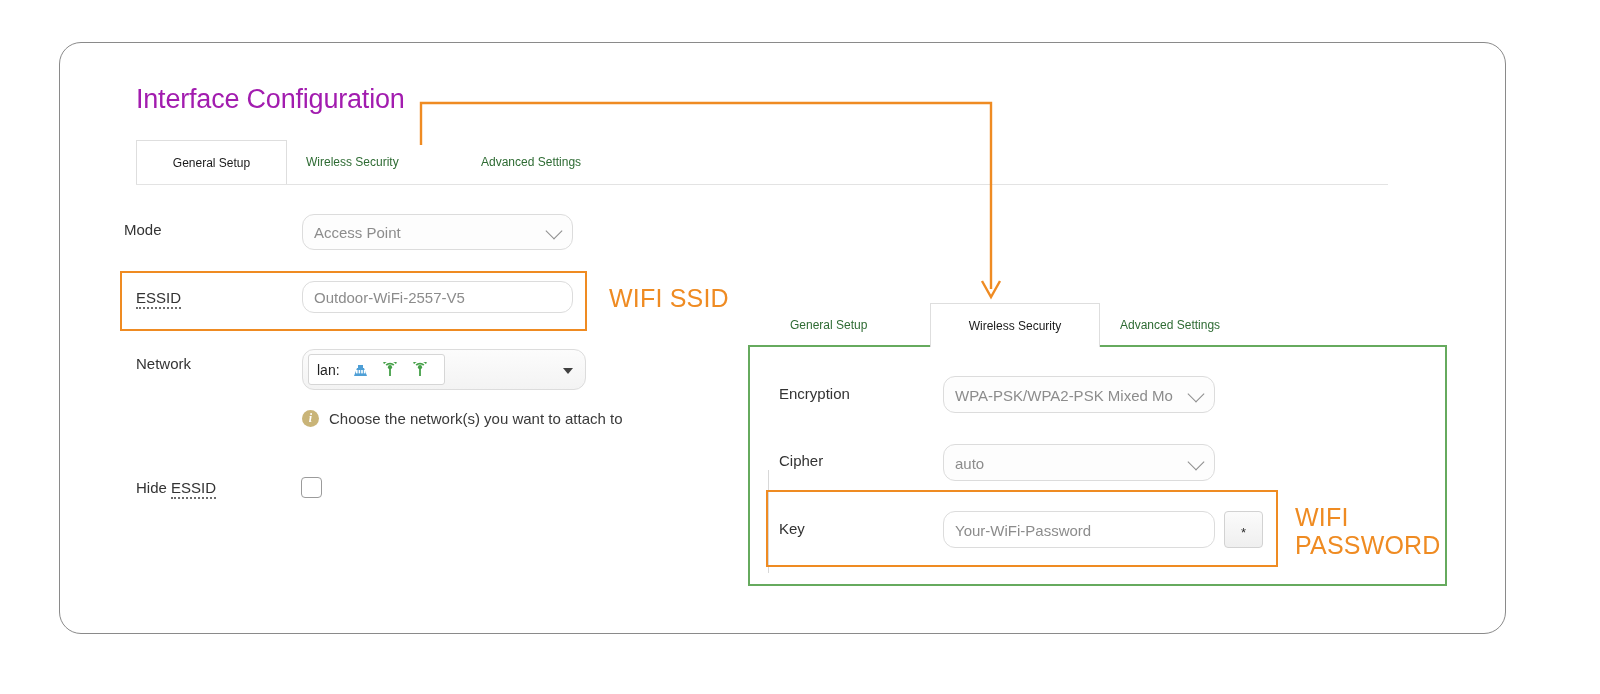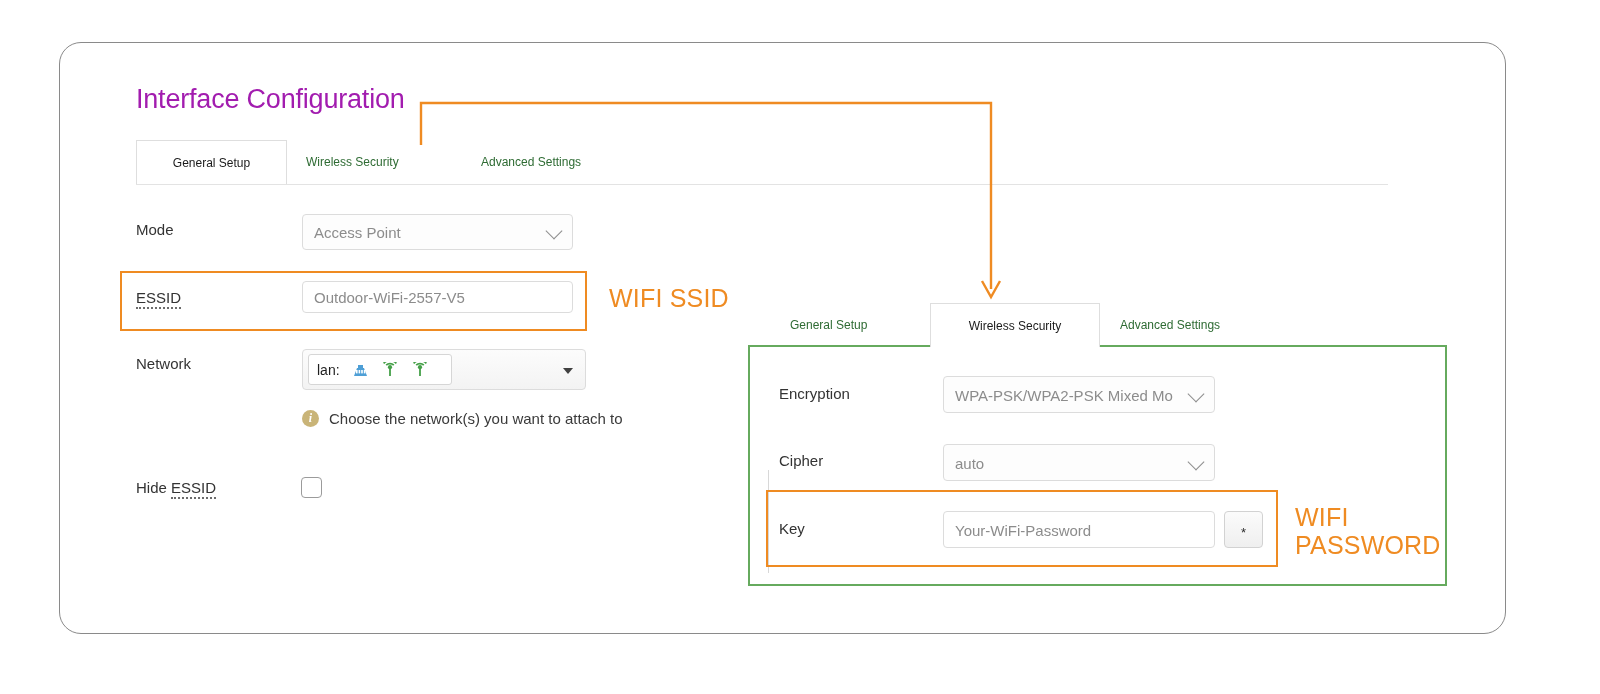--- a/index.html
+++ b/index.html
@@ -82,21 +82,21 @@
     position: absolute;
     font-size: 15px;
     color: #333333;
     white-space: nowrap;
   }
   .ctrl {
     position: absolute;
     box-sizing: border-box;
     background: #fdfdfd;
     border: 1px solid #dcdcdc;
-    border-radius: 4px;
+    border-radius: 12px;
     font-size: 15px;
     color: #8c8c8c;
   }
   .ctrl .txt {
     position: absolute;
     left: 11px;
     top: 50%;
     transform: translateY(-50%);
     white-space: nowrap;
     overflow: hidden;
@@ -107,21 +107,21 @@
     top: 50%;
     width: 11px;
     height: 11px;
     margin-top: -7px;
     border-right: 1.6px solid #8e8e8e;
     border-bottom: 1.6px solid #8e8e8e;
     transform: rotate(45deg);
   }
 
   
-  #mode-label { left: 136px; top: 221px; text-align: right; }
+  #mode-label { left: 124px; top: 221px; text-align: right; }
   #mode-select { left: 302px; top: 214px; width: 271px; height: 36px; }
 
   
   .hl-box {
     position: absolute;
     box-sizing: border-box;
     border: 2.5px solid #ef8b22;
     background: transparent;
     z-index: 4;
   }
@@ -141,21 +141,21 @@
     background: linear-gradient(#fcfcfc, #f3f3f3);
   }
   .token {
     position: absolute;
     left: 5px; top: 4px;
     height: 31px;
     box-sizing: border-box;
     background: #ffffff;
     border: 1px solid #d6d6d6;
     border-radius: 3px;
-    padding: 0 22px 0 8px;
+    padding: 0 15px 0 8px;
     display: flex;
     align-items: center;
     gap: 12px;
   }
   .token-text {
     font-size: 14px;
     color: #1f1f1f;
   }
   .caret-solid {
     position: absolute;

